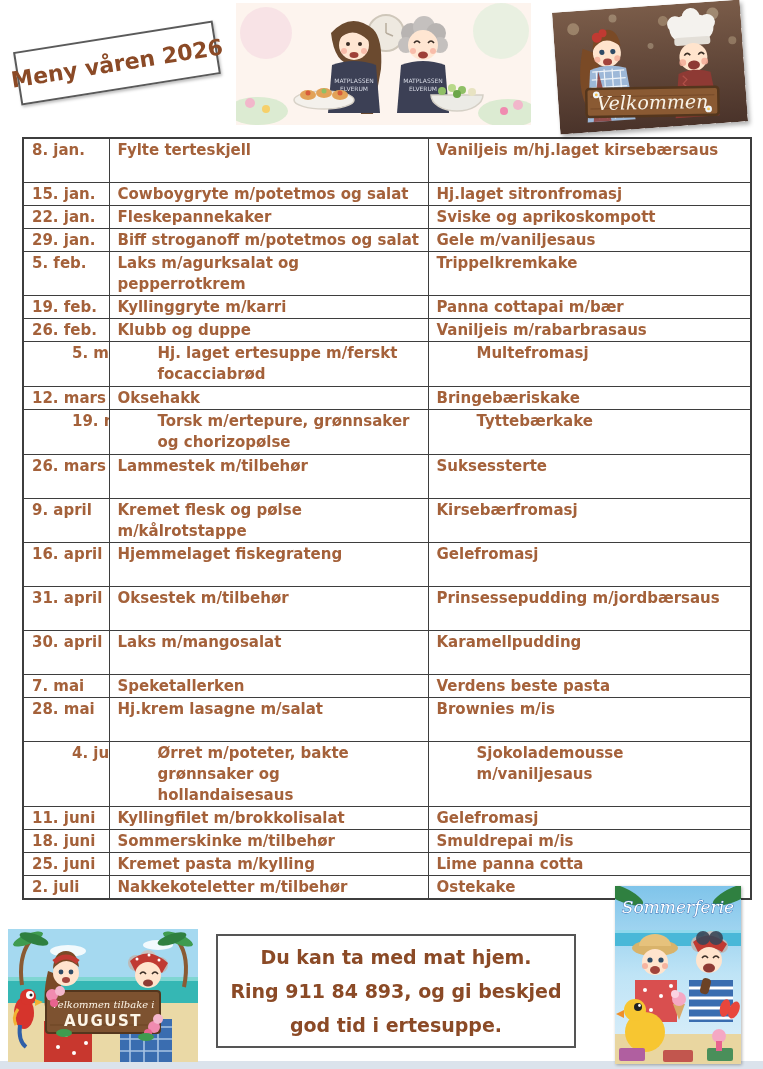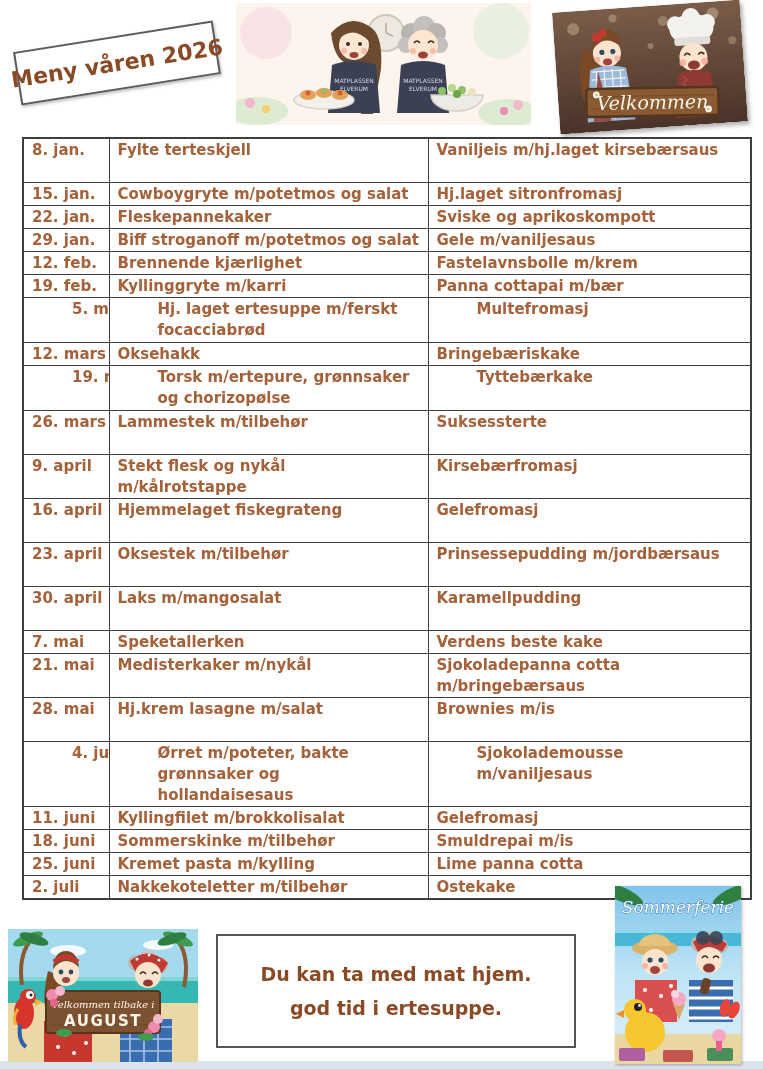--- a/index.html
+++ b/index.html
@@ -181,28 +181,33 @@
       <td class="date">22. jan.</td>
       <td class="main">Fleskepannekaker</td>
       <td class="dessert">Sviske og aprikoskompott</td>
     </tr>
         <tr class="r-normal">
       <td class="date">29. jan.</td>
       <td class="main">Biff stroganoff m/potetmos og salat</td>
       <td class="dessert">Gele m/vaniljesaus</td>
     </tr>
         <tr class="r-normal">
-      <td class="date">12. feb.</td>
-      <td class="main">Brennende kjærlighet</td>
-      <td class="dessert">Fastelavnsbolle m/krem</td>
+      <td class="date">5. feb.</td>
+      <td class="main">Laks m/agurksalat og pepperrotkrem</td>
+      <td class="dessert">Trippelkremkake</td>
     </tr>
         <tr class="r-normal">
       <td class="date">19. feb.</td>
       <td class="main">Kyllinggryte m/karri</td>
       <td class="dessert">Panna cottapai m/bær</td>
+    </tr>
+        <tr class="r-normal">
+      <td class="date">26. feb.</td>
+      <td class="main">Klubb og duppe</td>
+      <td class="dessert">Vaniljeis m/rabarbrasaus</td>
     </tr>
         <tr class="r-two">
       <td class="date">5. mars</td>
       <td class="main">Hj. laget ertesuppe m/ferskt focacciabrød</td>
       <td class="dessert">Multefromasj</td>
     </tr>
         <tr class="r-normal">
       <td class="date">12. mars</td>
       <td class="main">Oksehakk</td>
       <td class="dessert">Bringebæriskake</td>
@@ -212,47 +217,42 @@
       <td class="main">Torsk m/ertepure, grønnsaker og chorizopølse</td>
       <td class="dessert">Tyttebærkake</td>
     </tr>
         <tr class="r-tall">
       <td class="date">26. mars</td>
       <td class="main">Lammestek m/tilbehør</td>
       <td class="dessert">Suksessterte</td>
     </tr>
         <tr class="r-tall">
       <td class="date">9. april</td>
-      <td class="main">Stekt flesk og nykål m/kålrotstappe</td>
+      <td class="main">Kremet flesk og pølse m/kålrotstappe</td>
       <td class="dessert">Kirsebærfromasj</td>
     </tr>
         <tr class="r-tall">
       <td class="date">16. april</td>
       <td class="main">Hjemmelaget fiskegrateng</td>
       <td class="dessert">Gelefromasj</td>
     </tr>
         <tr class="r-tall">
-      <td class="date">23. april</td>
+      <td class="date">31. april</td>
       <td class="main">Oksestek m/tilbehør</td>
       <td class="dessert">Prinsessepudding m/jordbærsaus</td>
     </tr>
         <tr class="r-tall">
       <td class="date">30. april</td>
       <td class="main">Laks m/mangosalat</td>
       <td class="dessert">Karamellpudding</td>
     </tr>
         <tr class="r-normal">
       <td class="date">7. mai</td>
       <td class="main">Speketallerken</td>
-      <td class="dessert">Verdens beste kake</td>
-    </tr>
-        <tr class="r-tall">
-      <td class="date">21. mai</td>
-      <td class="main">Medisterkaker m/nykål</td>
-      <td class="dessert">Sjokoladepanna cotta m/bringebærsaus</td>
+      <td class="dessert">Verdens beste pasta</td>
     </tr>
         <tr class="r-tall">
       <td class="date">28. mai</td>
       <td class="main">Hj.krem lasagne m/salat</td>
       <td class="dessert">Brownies m/is</td>
     </tr>
         <tr class="r-two">
       <td class="date">4. juni</td>
       <td class="main">Ørret m/poteter, bakte grønnsaker og hollandaisesaus</td>
       <td class="dessert">Sjokolademousse m/vaniljesaus</td>
@@ -340,20 +340,21 @@
     <circle cx="20" cy="68" r="8" fill="#d6342c"></circle>
     <circle cx="22" cy="66" r="4" fill="#fff"></circle>
       <circle cx="23" cy="66" r="1.5" fill="#222"></circle>
     <path d="M27 70 l8 3 l-8 4z" fill="#f2b233"></path>
     <path d="M12 96 q-2 16 6 22" stroke="#2e5fa8" stroke-width="4" fill="none"></path>
     <path d="M10 80 q-6 8 -2 16" stroke="#f2b233" stroke-width="3" fill="none"></path>
   </svg>
 
   <div class="note">
     <div>Du kan ta med mat hjem.</div>
+    <div>Ring 911 84 893, og gi beskjed</div>
     <div>god tid i ertesuppe.</div>
   </div>
 
   <svg class="img-abs sommer-img" style="left:615px;top:886px;" width="126" height="178" viewBox="0 0 126 178">
     <defs>
       <linearGradient id="bgs" x1="0" y1="0" x2="0" y2="1">
         <stop offset="0" stop-color="#7fc4ea"></stop>
           <stop offset=".5" stop-color="#bfe4f6"></stop>
           <stop offset="1" stop-color="#dff0fa"></stop>
       </linearGradient>

